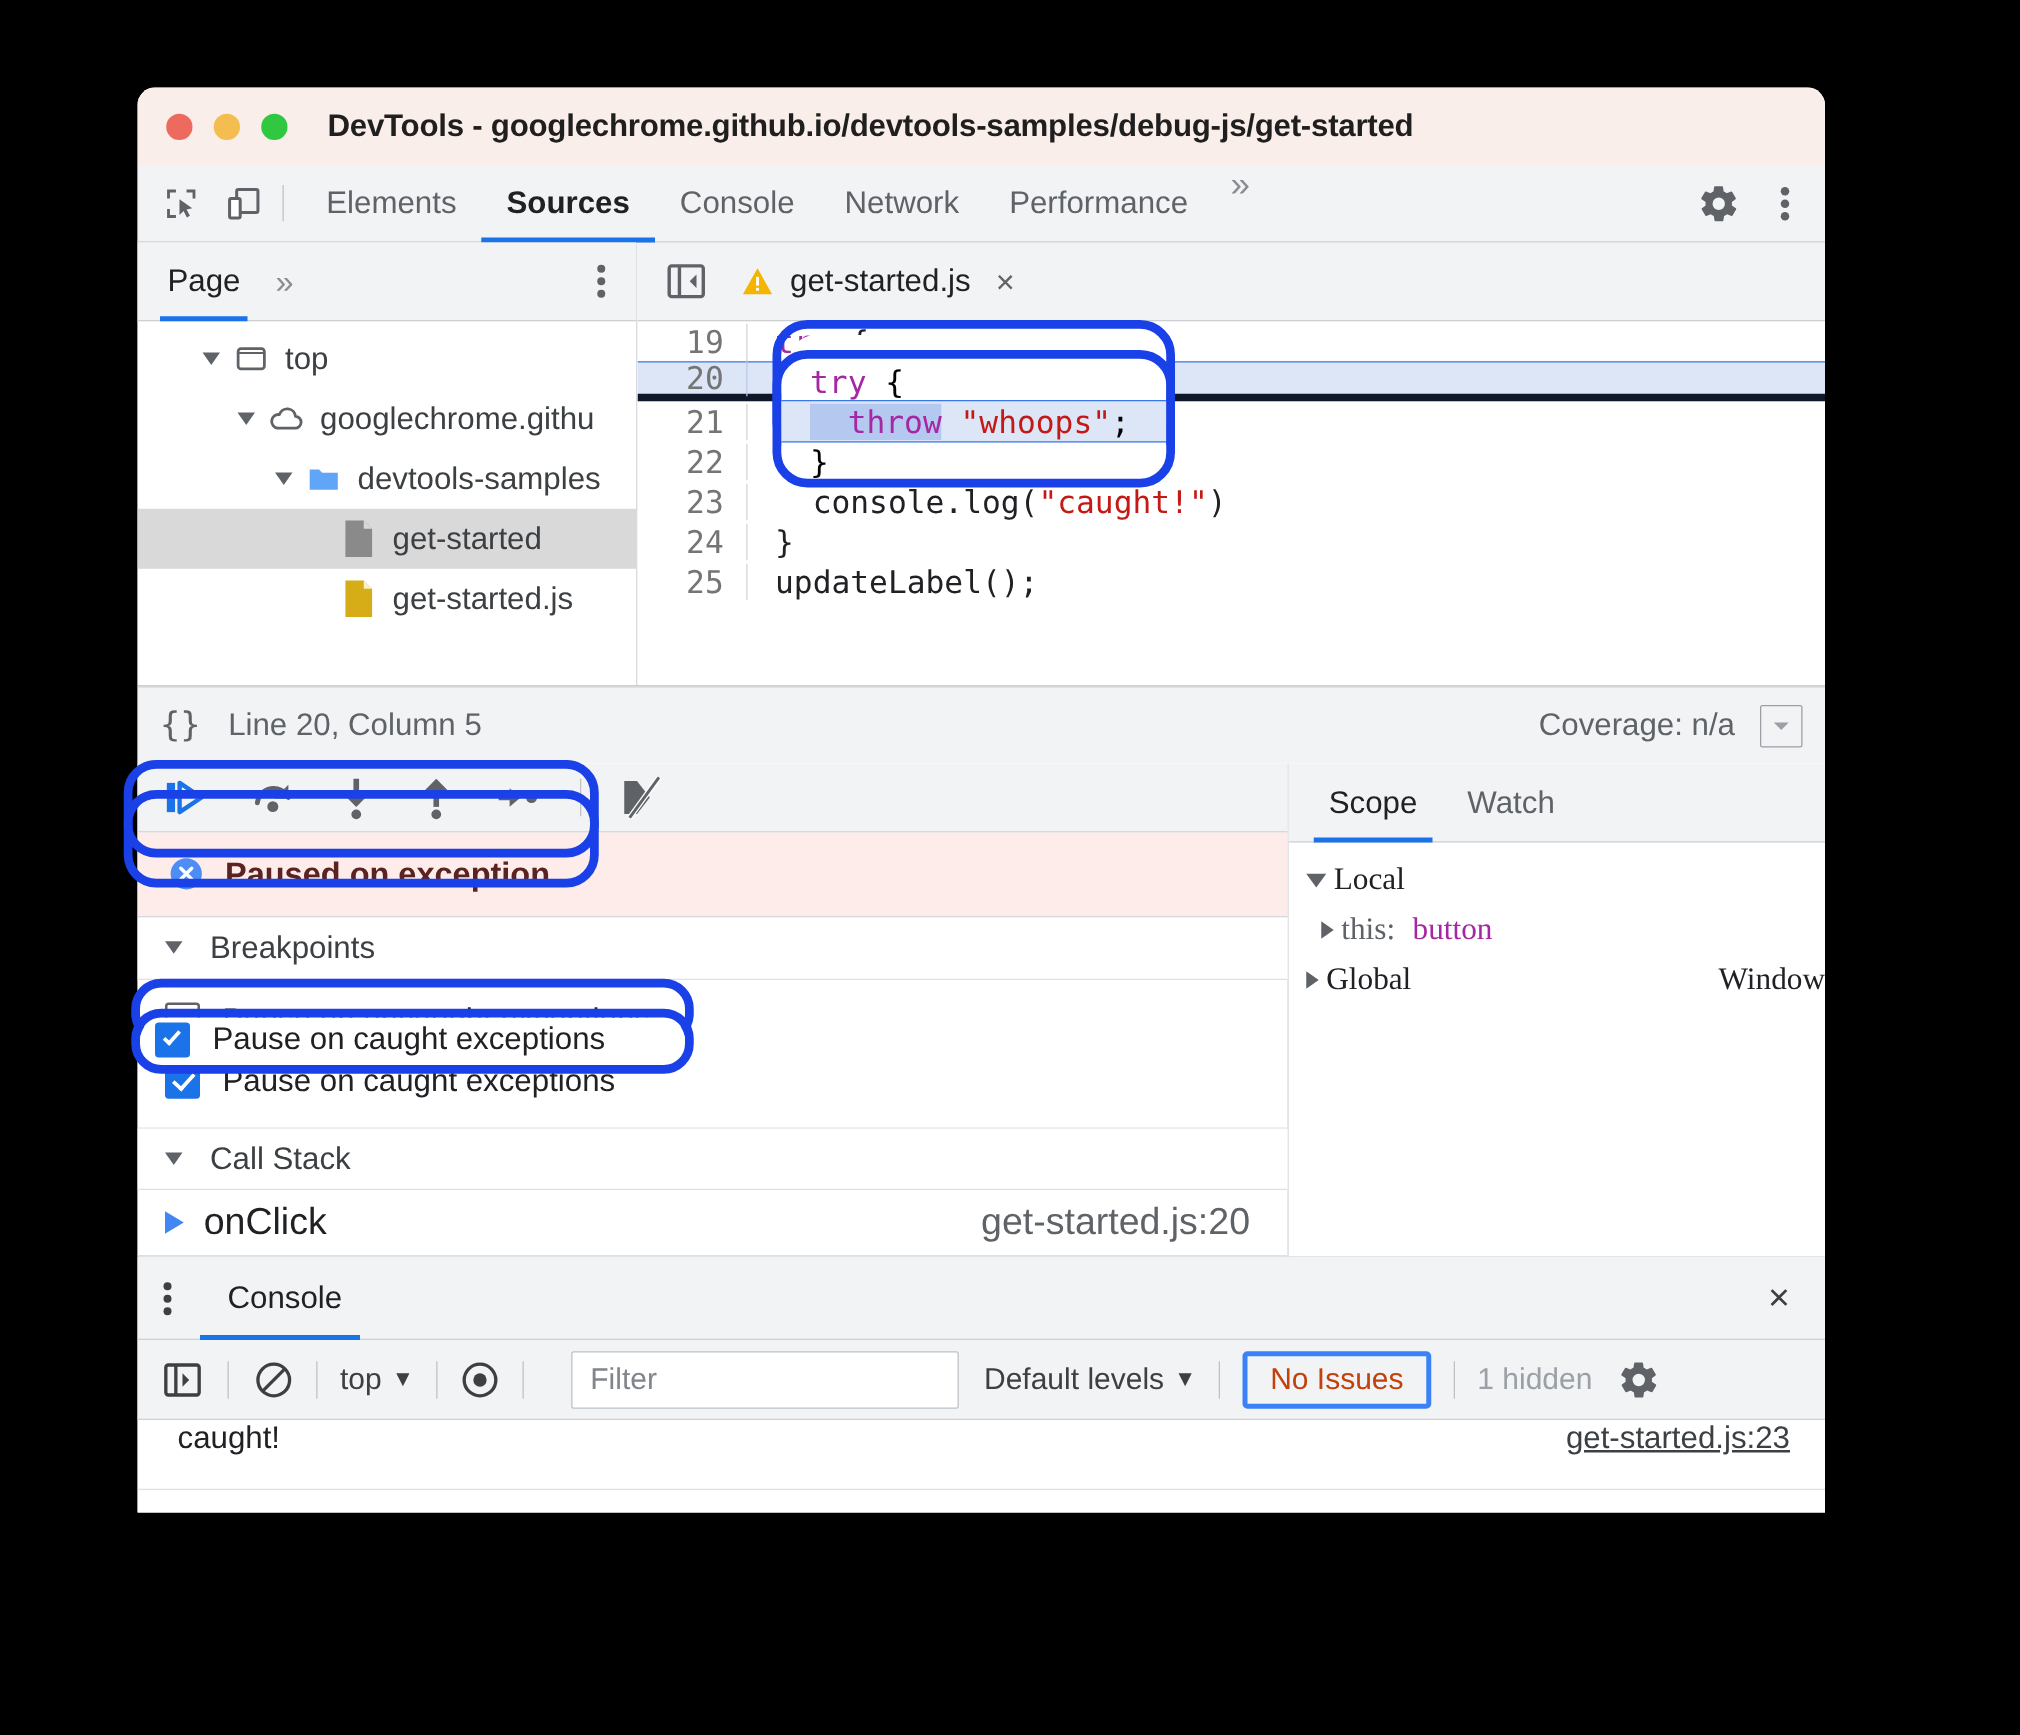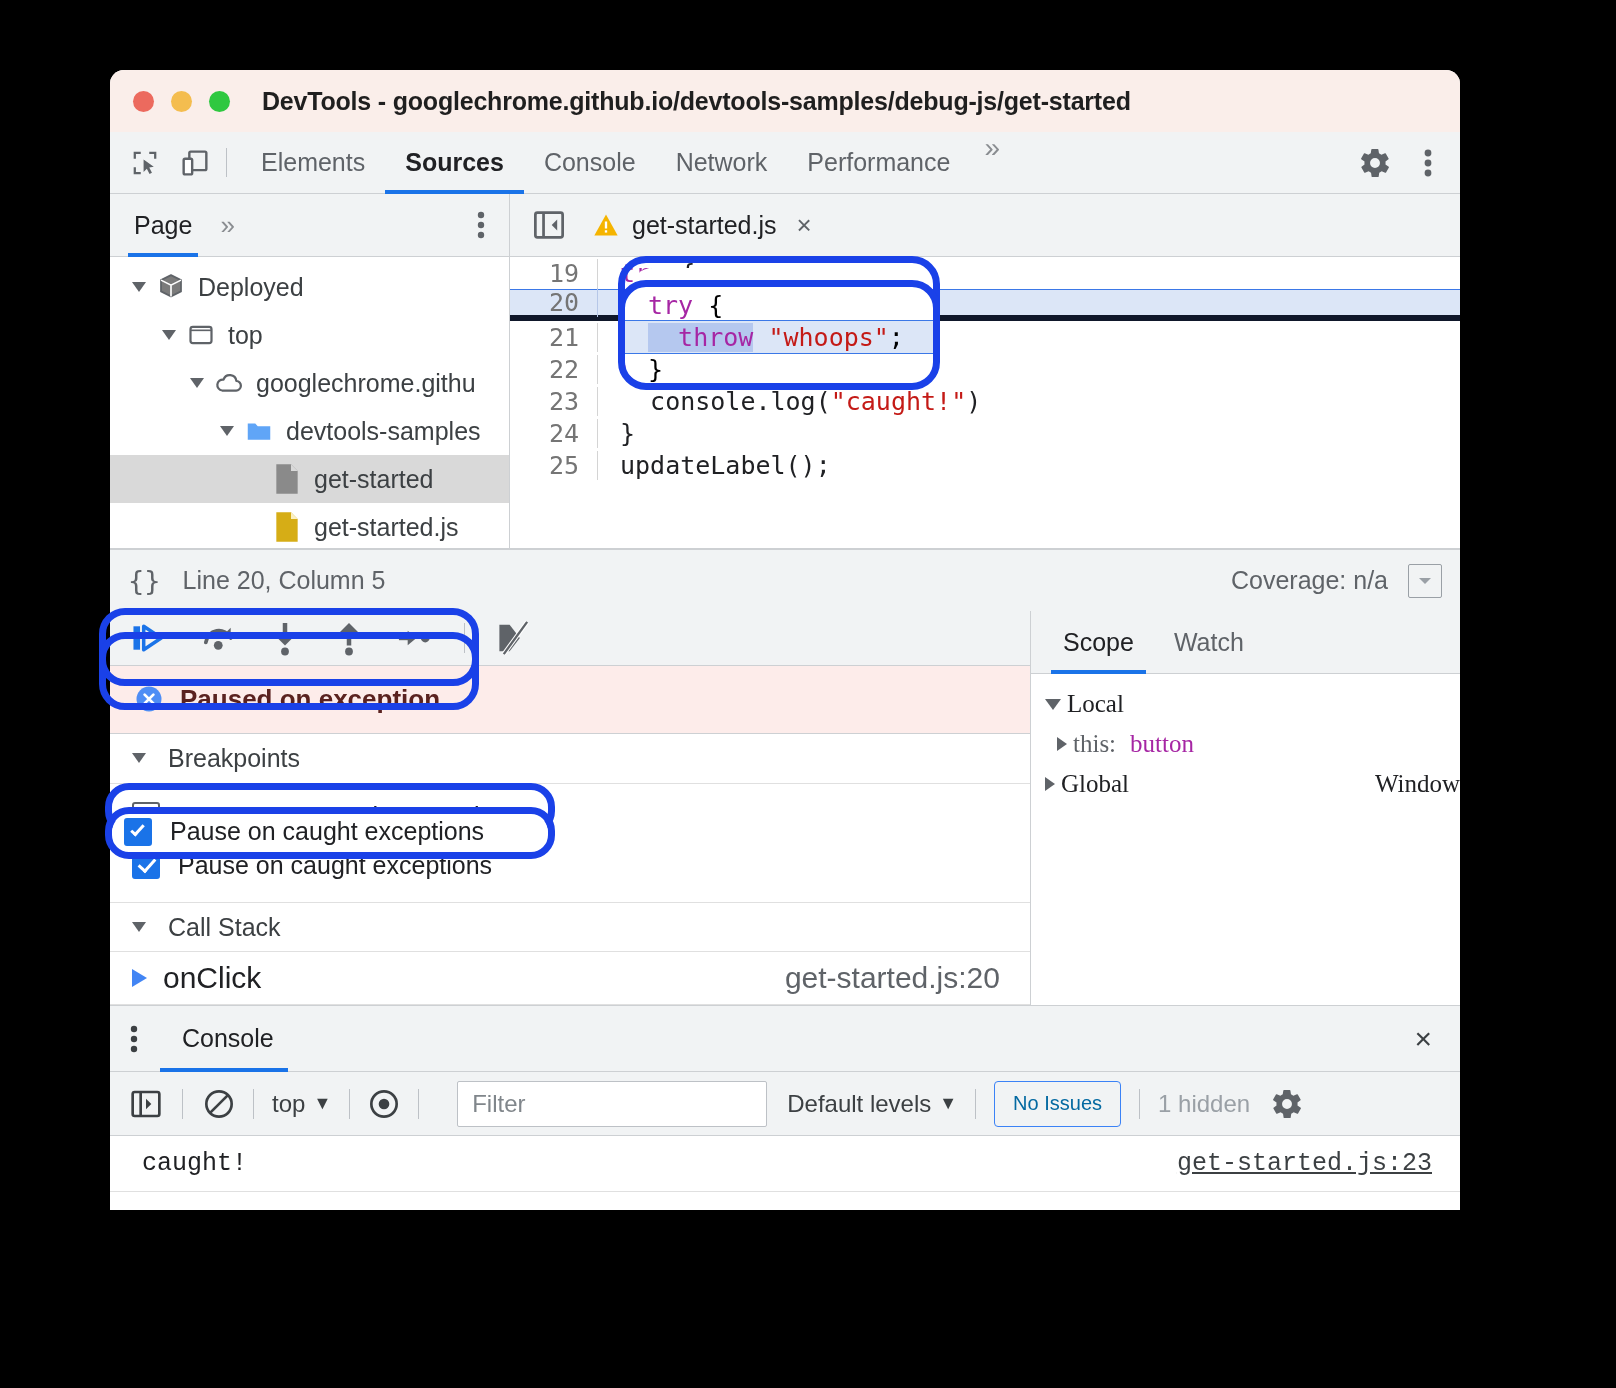--- a/index.html
+++ b/index.html
@@ -265,30 +265,30 @@
   .ct-item { display: flex; align-items: center; gap: 8px; font-size: 24px; color: #3c4043; }
   .filter-box {
     width: 310px; height: 46px; background: #fff;
     border: 1px solid #bdc1c6; border-radius: 2px;
     display: flex; align-items: center; padding-left: 14px;
     font-size: 24px; color: #80868b;
     margin: 0 20px;
   }
   .issues-btn {
     height: 46px; padding: 0 18px;
-    border: 1px solid #3b82f6; border-radius: 4px;
+    border: 4px solid #3b82f6; border-radius: 4px;
     display: flex; align-items: center; background: #f1f3f4;
-    font-size: 20px; color: #0369a1;
+    font-size: 24px; color: #c2410c;
   }
   .hidden-count { font-size: 24px; color: #9aa0a6; }
   .con-msg {
-    height: 56px; display: flex; align-items: center;
+    height: 56px; display: flex; align-items: flex-start;
     padding: 0 28px 0 32px;
     border-bottom: 1px solid #e0e0e0;
-    font-family: Liberation Mono, monospace;
+    font-family: Liberation Sans, sans-serif;
     font-size: 25px; color: #202124;
   }
   .con-msg .src { margin-left: auto; text-decoration: underline; color: #3c4043; }
   .con-prompt {
     height: 56px; display: flex; align-items: center; padding-left: 26px;
     font-family: "DejaVu Sans Mono", monospace; font-size: 26px; color: #1a73e8;
   }
   
   .anno {
     position: absolute;
@@ -364,30 +364,20 @@
           <span class="kebab">
             <svg width="8" height="30" viewBox="0 0 8 30">
               <circle cx="4" cy="5" r="3.2" fill="#5f6368"></circle>
               <circle cx="4" cy="15" r="3.2" fill="#5f6368"></circle>
               <circle cx="4" cy="25" r="3.2" fill="#5f6368"></circle>
             </svg>
           </span>
         </div>
         <div class="tree">
 
-          <div class="trow" style="padding-left:22px;">
-            <span class="tri open"></span>
-            <span class="ticon">
-              <svg width="30" height="30" viewBox="0 0 24 24">
-                <path d="M12 2.5l8 4v9l-8 4-8-4v-9z" fill="#7b7b7b" stroke="#5f6368" stroke-width="1.4" stroke-linejoin="round"></path>
-                <path d="M4 6.5l8 4 8-4M12 10.5v9" fill="none" stroke="#fff" stroke-width="1.3"></path>
-              </svg>
-            </span>
-            <span>Deployed</span>
-          </div>
 
           <div class="trow" style="padding-left:52px;">
             <span class="tri open"></span>
             <span class="ticon">
               <svg width="28" height="28" viewBox="0 0 24 24">
                 <rect x="3" y="5" width="18" height="14" rx="2" fill="none" stroke="#5f6368" stroke-width="1.9"></rect>
                 <path d="M3 8h18" stroke="#5f6368" stroke-width="1.4"></path>
               </svg>
             </span>
             <span>top</span>

